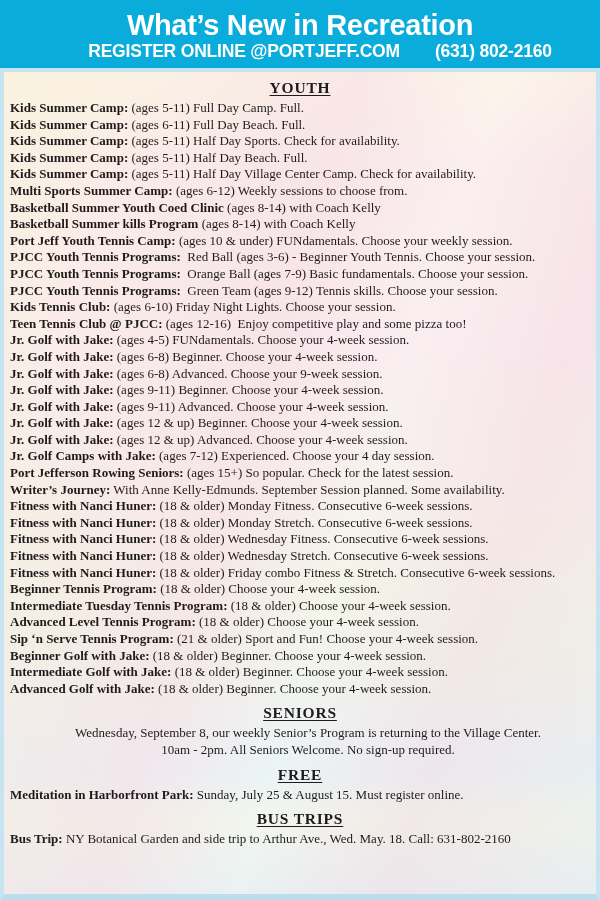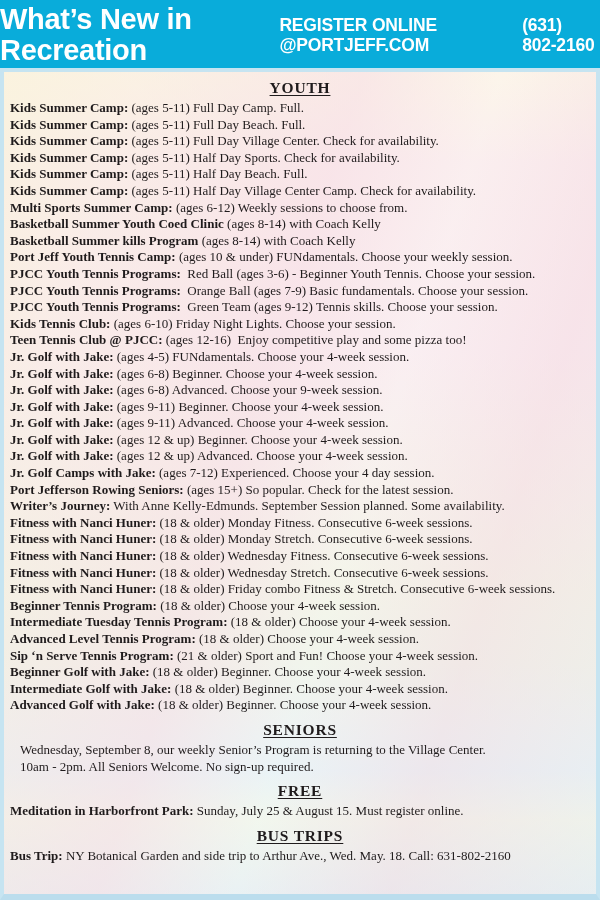--- a/index.html
+++ b/index.html
@@ -1,53 +1,52 @@
 <!DOCTYPE html>
 <html><head>
 <meta charset="utf-8">
 <style>
   html,body{margin:0;padding:0;}
   body{width:600px;height:900px;overflow:hidden;font-family:"Liberation Serif",serif;}
   .page{width:600px;height:900px;position:relative;background:#C6E4F1;}
 
   
-  .masthead{height:68px;background:#09ACDA;display:flex;flex-direction:row;align-items:center;justify-content:center;padding-top:2px;box-sizing:border-box;}
+  .masthead{height:68px;background:#09ACDA;display:flex;flex-direction:column;align-items:center;justify-content:center;padding-top:2px;box-sizing:border-box;}
   .masthead h1{margin:0;font-family:"Liberation Sans",sans-serif;font-weight:bold;font-size:29px;line-height:31px;color:#ffffff;letter-spacing:-0.3px;}
   .mast-sub{display:flex;gap:35px;font-family:"Liberation Sans",sans-serif;font-weight:bold;font-size:17.5px;line-height:20px;color:#ffffff;letter-spacing:-0.2px;padding-left:40px;}
 
   
   .content{height:832px;box-sizing:border-box;border-left:4px solid #C6E4F1;border-right:4px solid #C6E4F1;border-top:4px solid #C6E4F1;border-bottom:6px solid #BBDDED;overflow:hidden;
     background:
       linear-gradient(108deg, rgba(250,243,222,0.85) 0%, rgba(250,240,228,0.45) 16%, rgba(248,226,232,0.65) 42%, rgba(255,255,255,0.25) 58%, rgba(246,222,230,0.5) 76%, rgba(240,240,242,0.35) 100%),
       linear-gradient(180deg, #FBF2E3 0%, #F9E9EA 11%, #F8E9ED 34%, #F4EEE7 52%, #F0F2E3 63%, #ECF2E6 72%, #E9F0EE 79%, #E3F0F4 85%, #EDF4E8 91%, #E2EDF0 100%);
   }
 
   .sec-heading{margin:7px 16px 3px;text-align:center;font-size:15.5px;line-height:18px;font-weight:bold;color:#1F1B1C;letter-spacing:0.8px;text-decoration:underline;text-underline-offset:2px;}
   .line{margin:0;padding-left:6px;font-size:13px;line-height:16.6px;color:#1F1B1C;white-space:pre;overflow:hidden;}
   .line strong{font-weight:bold;}
-  .section.center .line{padding-left:16px;}
+  .section.center .line{padding-left:16px;text-align:center;}
 </style>
 </head>
 <body>
 
 <div class="page">
   <header class="masthead">
     <h1>What’s New in Recreation</h1>
     <div class="mast-sub">
       <span>REGISTER ONLINE @PORTJEFF.COM</span>
       <span>(631) 802-2160</span>
     </div>
   </header>
   <main class="content">
     <div>
         <section class="section">
           <h2 class="sec-heading">YOUTH</h2>
           <p class="line"><strong>Kids Summer Camp:</strong><span> (ages 5-11) Full Day Camp. Full.</span></p>
-          <p class="line"><strong>Kids Summer Camp:</strong><span> (ages 5-11) Full Day Beach. Full.</span></p>
-          <p class="line"><strong>Kids Summer Camp:</strong><span> (ages 5-11) Full Day Village Center. Check for availability.</span></p>
+          <p class="line"><strong>Kids Summer Camp:</strong><span> (ages 6-11) Full Day Beach. Full.</span></p>
           <p class="line"><strong>Kids Summer Camp:</strong><span> (ages 5-11) Half Day Sports. Check for availability.</span></p>
           <p class="line"><strong>Kids Summer Camp:</strong><span> (ages 5-11) Half Day Beach. Full.</span></p>
           <p class="line"><strong>Kids Summer Camp:</strong><span> (ages 5-11) Half Day Village Center Camp. Check for availability.</span></p>
           <p class="line"><strong>Multi Sports Summer Camp:</strong><span> (ages 6-12) Weekly sessions to choose from.</span></p>
           <p class="line"><strong>Basketball Summer Youth Coed Clinic</strong><span> (ages 8-14) with Coach Kelly</span></p>
           <p class="line"><strong>Basketball Summer kills Program</strong><span> (ages 8-14) with Coach Kelly</span></p>
           <p class="line"><strong>Port Jeff Youth Tennis Camp:</strong><span> (ages 10 &amp; under) FUNdamentals. Choose your weekly session.</span></p>
           <p class="line"><strong>PJCC Youth Tennis Programs:</strong><span>  Red Ball (ages 3-6) - Beginner Youth Tennis. Choose your session.</span></p>
           <p class="line"><strong>PJCC Youth Tennis Programs:</strong><span>  Orange Ball (ages 7-9) Basic fundamentals. Choose your session.</span></p>
           <p class="line"><strong>PJCC Youth Tennis Programs:</strong><span>  Green Team (ages 9-12) Tennis skills. Choose your session.</span></p>

